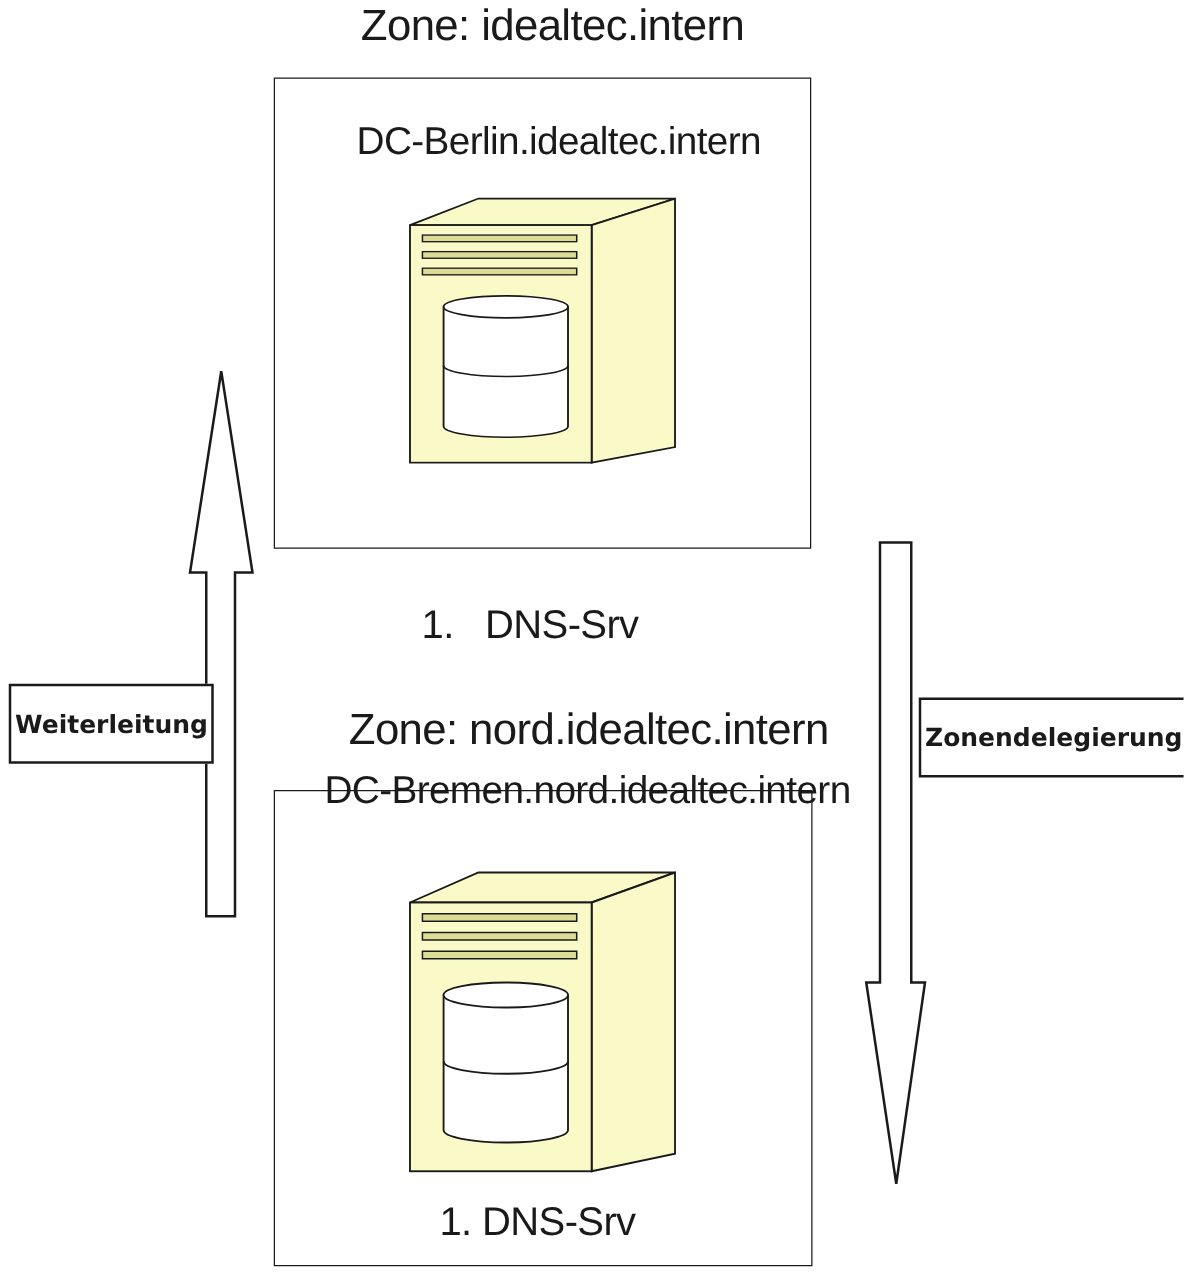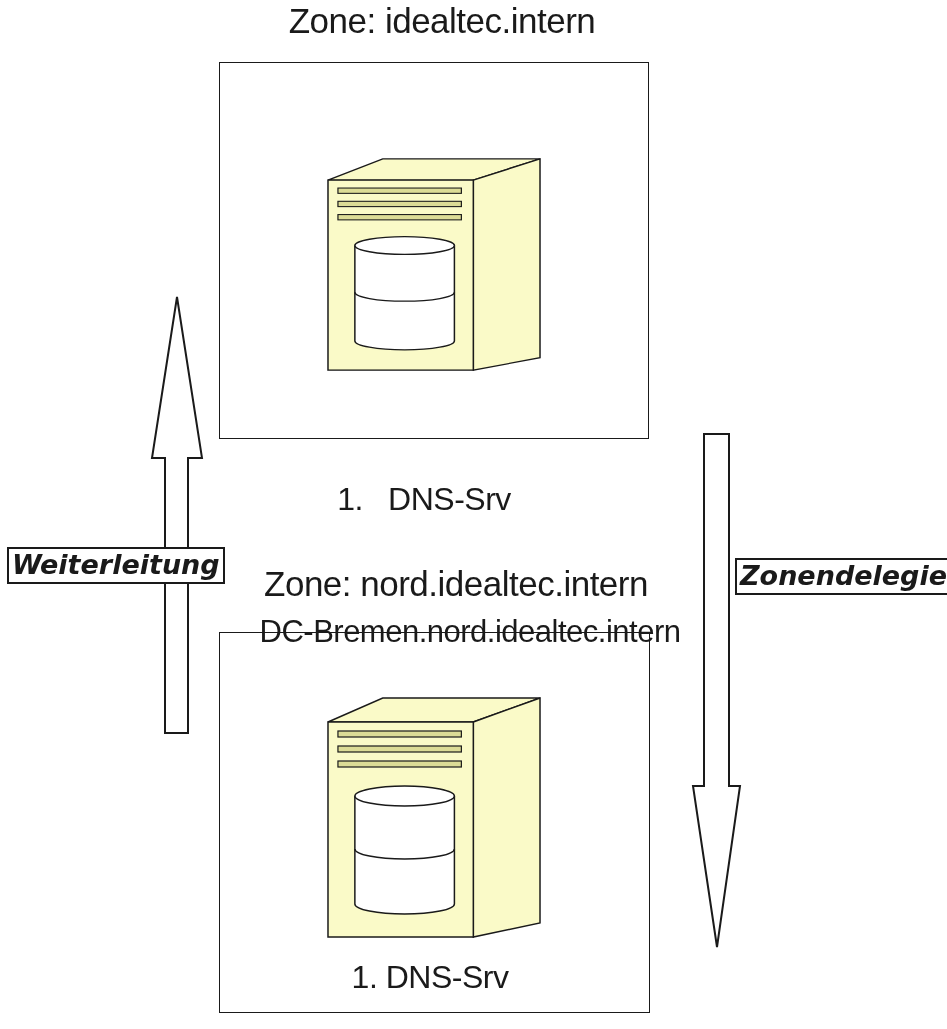--- a/index.html
+++ b/index.html
@@ -33,60 +33,60 @@
     border:1.5px solid var(--line);
     background:transparent;
   }
   .arrow-label{
     position:absolute;
     display:inline-block;
     border:2px solid var(--line);
     background:var(--background);
     font-family:"DejaVu Sans","Liberation Sans",sans-serif;
     font-weight:bold;
-    font-size:27px;
+    font-size:20px;
     line-height:1.22;
-    padding:0 3px;
+    padding:18px 3px;
     white-space:nowrap;
-    font-style:italic;
   }
   svg{display:block;overflow:visible;}
   .srv-face{fill:var(--server-body);stroke:var(--line);stroke-width:1.5;stroke-linejoin:miter;}
   .srv-vent{fill:var(--server-vent);stroke:var(--line);stroke-width:1.2;}
   .cyl{fill:var(--cylinder-fill);stroke:var(--line);stroke-width:1.5;}
   .cyl-line{fill:none;stroke:var(--line);stroke-width:1.5;}
   .arrow-shape{fill:#ffffff;stroke:var(--line);stroke-width:2;stroke-linejoin:miter;}
 </style>
 </head>
 <body>
 
 <div class="canvas">
 
   <div class="ctext zone-title" style="left:442px;top:1px;">Zone: idealtec.intern</div>
 
   <div class="zone-box" style="left:219px;top:62px;width:430px;height:377px;"></div>
 
+  <div class="ctext server-name" style="left:447px;top:95px;">DC-Berlin.idealtec.intern</div>
 
   <svg class="abs" style="left:327px;top:158px;" width="215" height="213" viewBox="0 0 216 241" preserveAspectRatio="none">
     <polygon class="srv-face" points="1,25 56,1 214,1 147,25"></polygon>
     <polygon class="srv-face" points="147,25 214,1 214,226 147,240"></polygon>
     <rect class="srv-face" x="1" y="25" width="146" height="215"></rect>
     <rect class="srv-vent" x="11" y="34" width="124" height="6"></rect>
     <rect class="srv-vent" x="11" y="49" width="124" height="6"></rect>
     <rect class="srv-vent" x="11" y="64" width="124" height="6"></rect>
     <g>
       <path class="cyl" d="M28,99 L28,207 A50,10 0 0 0 128,207 L128,99"></path>
       <path class="cyl-line" d="M28,152 A50,10 0 0 0 128,152"></path>
       <ellipse class="cyl" cx="78" cy="99" rx="50" ry="10"></ellipse>
     </g>
   </svg>
 
   <div class="ctext dns-line" style="left:424px;top:481px;">1.   DNS-Srv</div>
 
-  <div class="ctext zone-title" style="left:456px;top:564px;">Zone: nord.idealtec.intern</div>
+  <div class="ctext zone-title" style="left:471px;top:564px;">Zone: nord.idealtec.intern</div>
 
   <div class="zone-box" style="left:219px;top:632px;width:431px;height:381px;"></div>
 
   <div class="ctext server-name" style="left:470px;top:614px;">DC-Bremen.nord.idealtec.intern</div>
 
   <svg class="abs" style="left:327px;top:697px;" width="215" height="241" viewBox="0 0 216 241" preserveAspectRatio="none">
     <polygon class="srv-face" points="1,25 56,1 214,1 147,25"></polygon>
     <polygon class="srv-face" points="147,25 214,1 214,226 147,240"></polygon>
     <rect class="srv-face" x="1" y="25" width="146" height="215"></rect>
     <rect class="srv-vent" x="11" y="34" width="124" height="6"></rect>

